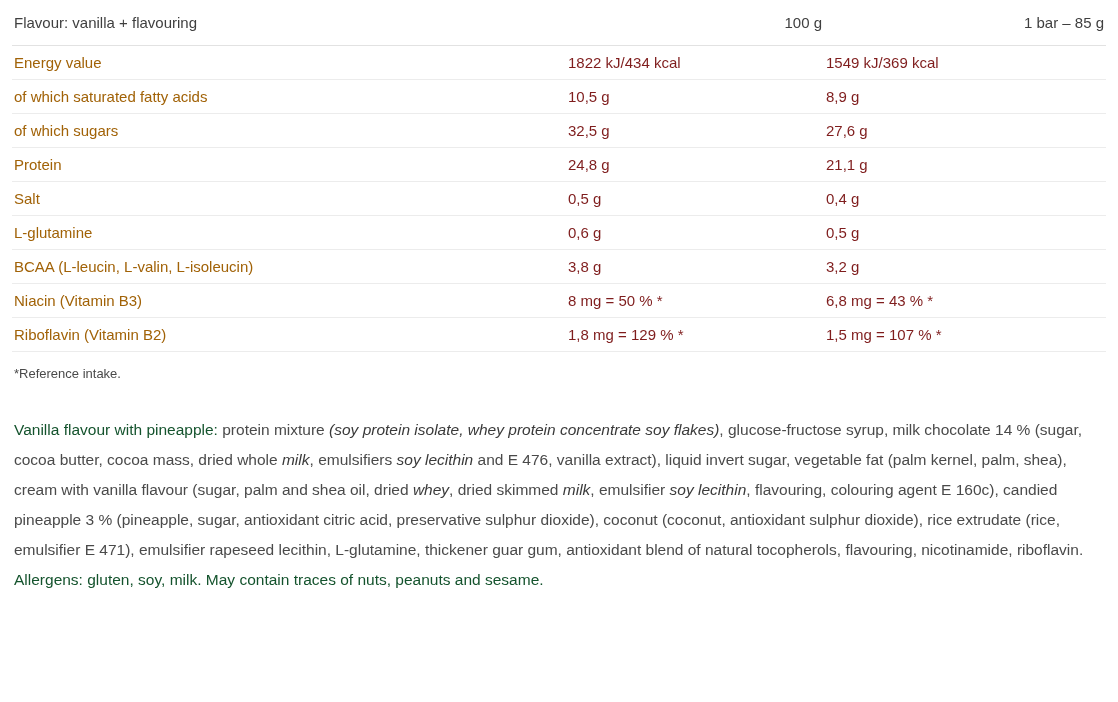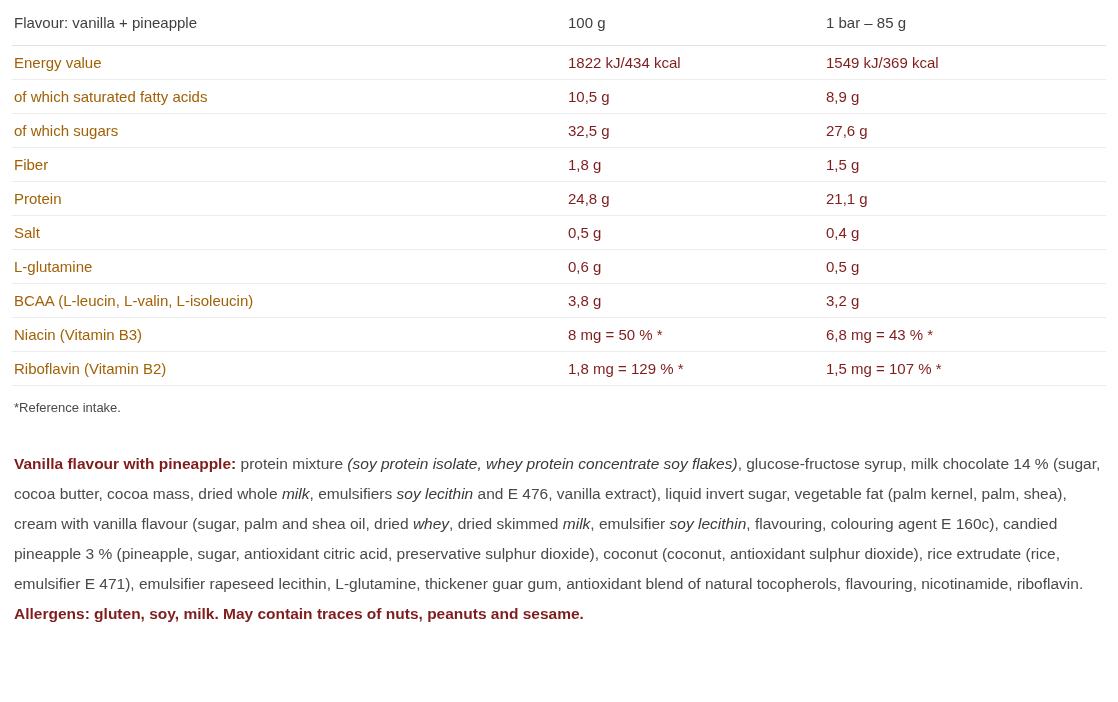--- a/index.html
+++ b/index.html
@@ -35,21 +35,21 @@
     text-align: left;
     padding: 14px 2px 14px 2px;
     font-size: 15px;
     border-bottom: 1px solid #e2e2e2;
     vertical-align: bottom;
   }
   table.nutrition thead th.col-flavour {
     padding-left: 2px;
   }
   table.nutrition thead th.col-num {
-    text-align: left;
+    text-align: right;
   }
   table.nutrition tbody td {
     padding: 8px 2px 8px 2px;
     border-bottom: 1px solid #ececec;
     color: #7f1d1d;
     font-size: 15px;
     vertical-align: middle;
   }
   table.nutrition tbody tr td.label {
     color: #a16207;
@@ -62,67 +62,62 @@
   }
   .ingredients {
     font-size: 15.5px;
     line-height: 30px;
     color: #4a4a4a;
     padding: 18px 2px 0 2px;
     width: 1094px;
     box-sizing: border-box;
   }
   .ingredients b {
-    font-weight: 700;
-    color: #7f1d1d;
+    font-weight: 400;
+    color: #14532d;
   }
   .ingredients .bi {
     font-weight: 400;
     font-style: italic;
     color: #3a3a3a;
   }
 </style>
 </head>
 <body>
 
 <div class="page">
 
   <table class="nutrition">
     <colgroup>
       <col class="c1">
         <col class="c2">
         <col class="c3">
     </colgroup>
     <thead>
       <tr>
-        <th class="col-flavour">Flavour: vanilla + pineapple</th>
+        <th class="col-flavour">Flavour: vanilla + flavouring</th>
         <th class="col-num">100 g</th>
         <th class="col-num">1 bar – 85 g</th>
       </tr>
     </thead>
     <tbody>
       <tr>
         <td class="label">Energy value</td>
         <td>1822 kJ/434 kcal</td>
         <td>1549 kJ/369 kcal</td>
       </tr>
       <tr>
         <td class="label">of which saturated fatty acids</td>
         <td>10,5 g</td>
         <td>8,9 g</td>
       </tr>
       <tr>
         <td class="label">of which sugars</td>
         <td>32,5 g</td>
         <td>27,6 g</td>
-      </tr>
-      <tr>
-        <td class="label">Fiber</td>
-        <td>1,8 g</td>
-        <td>1,5 g</td>
       </tr>
       <tr>
         <td class="label">Protein</td>
         <td>24,8 g</td>
         <td>21,1 g</td>
       </tr>
       <tr>
         <td class="label">Salt</td>
         <td>0,5 g</td>
         <td>0,4 g</td>

